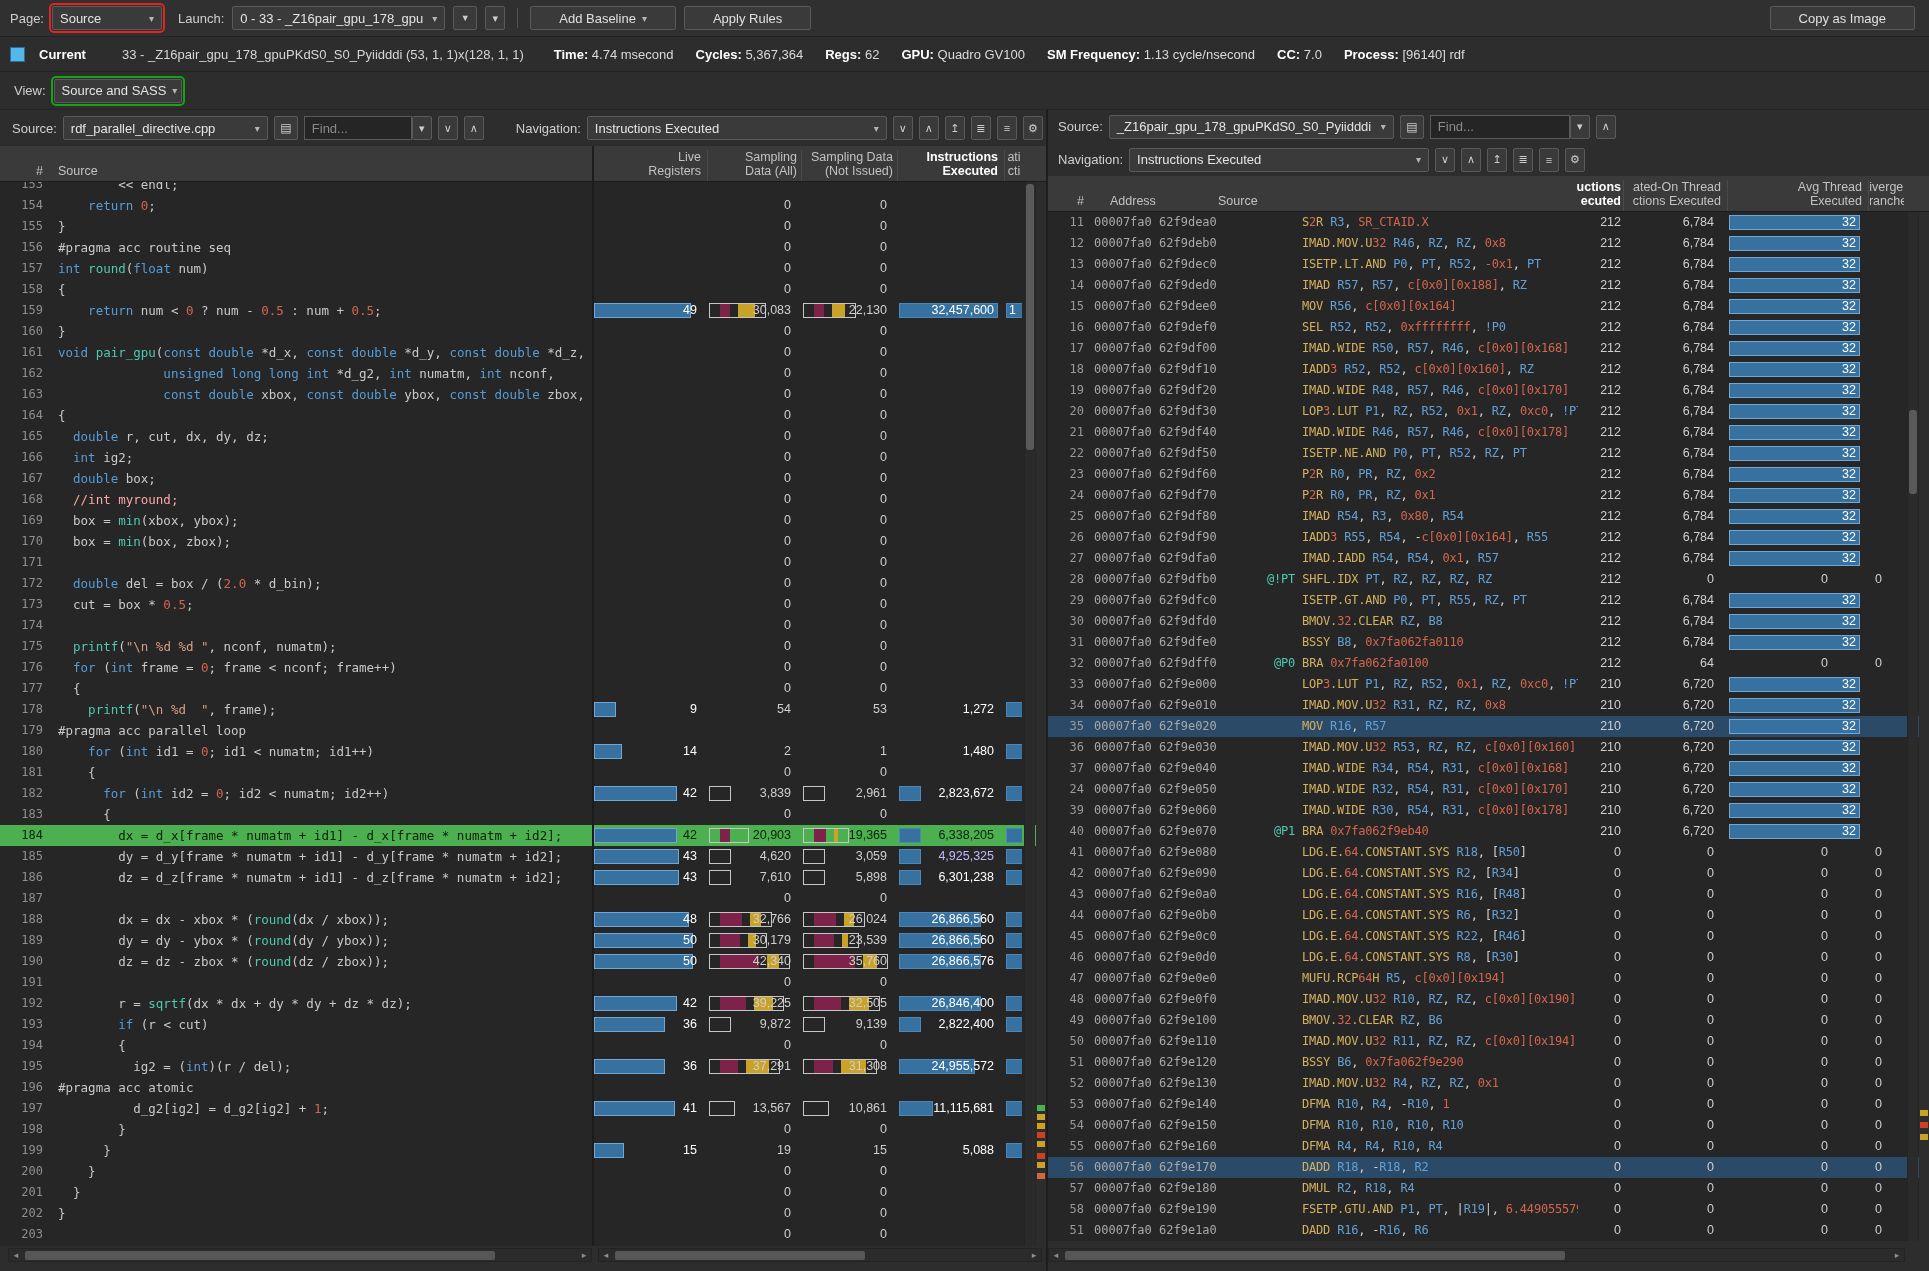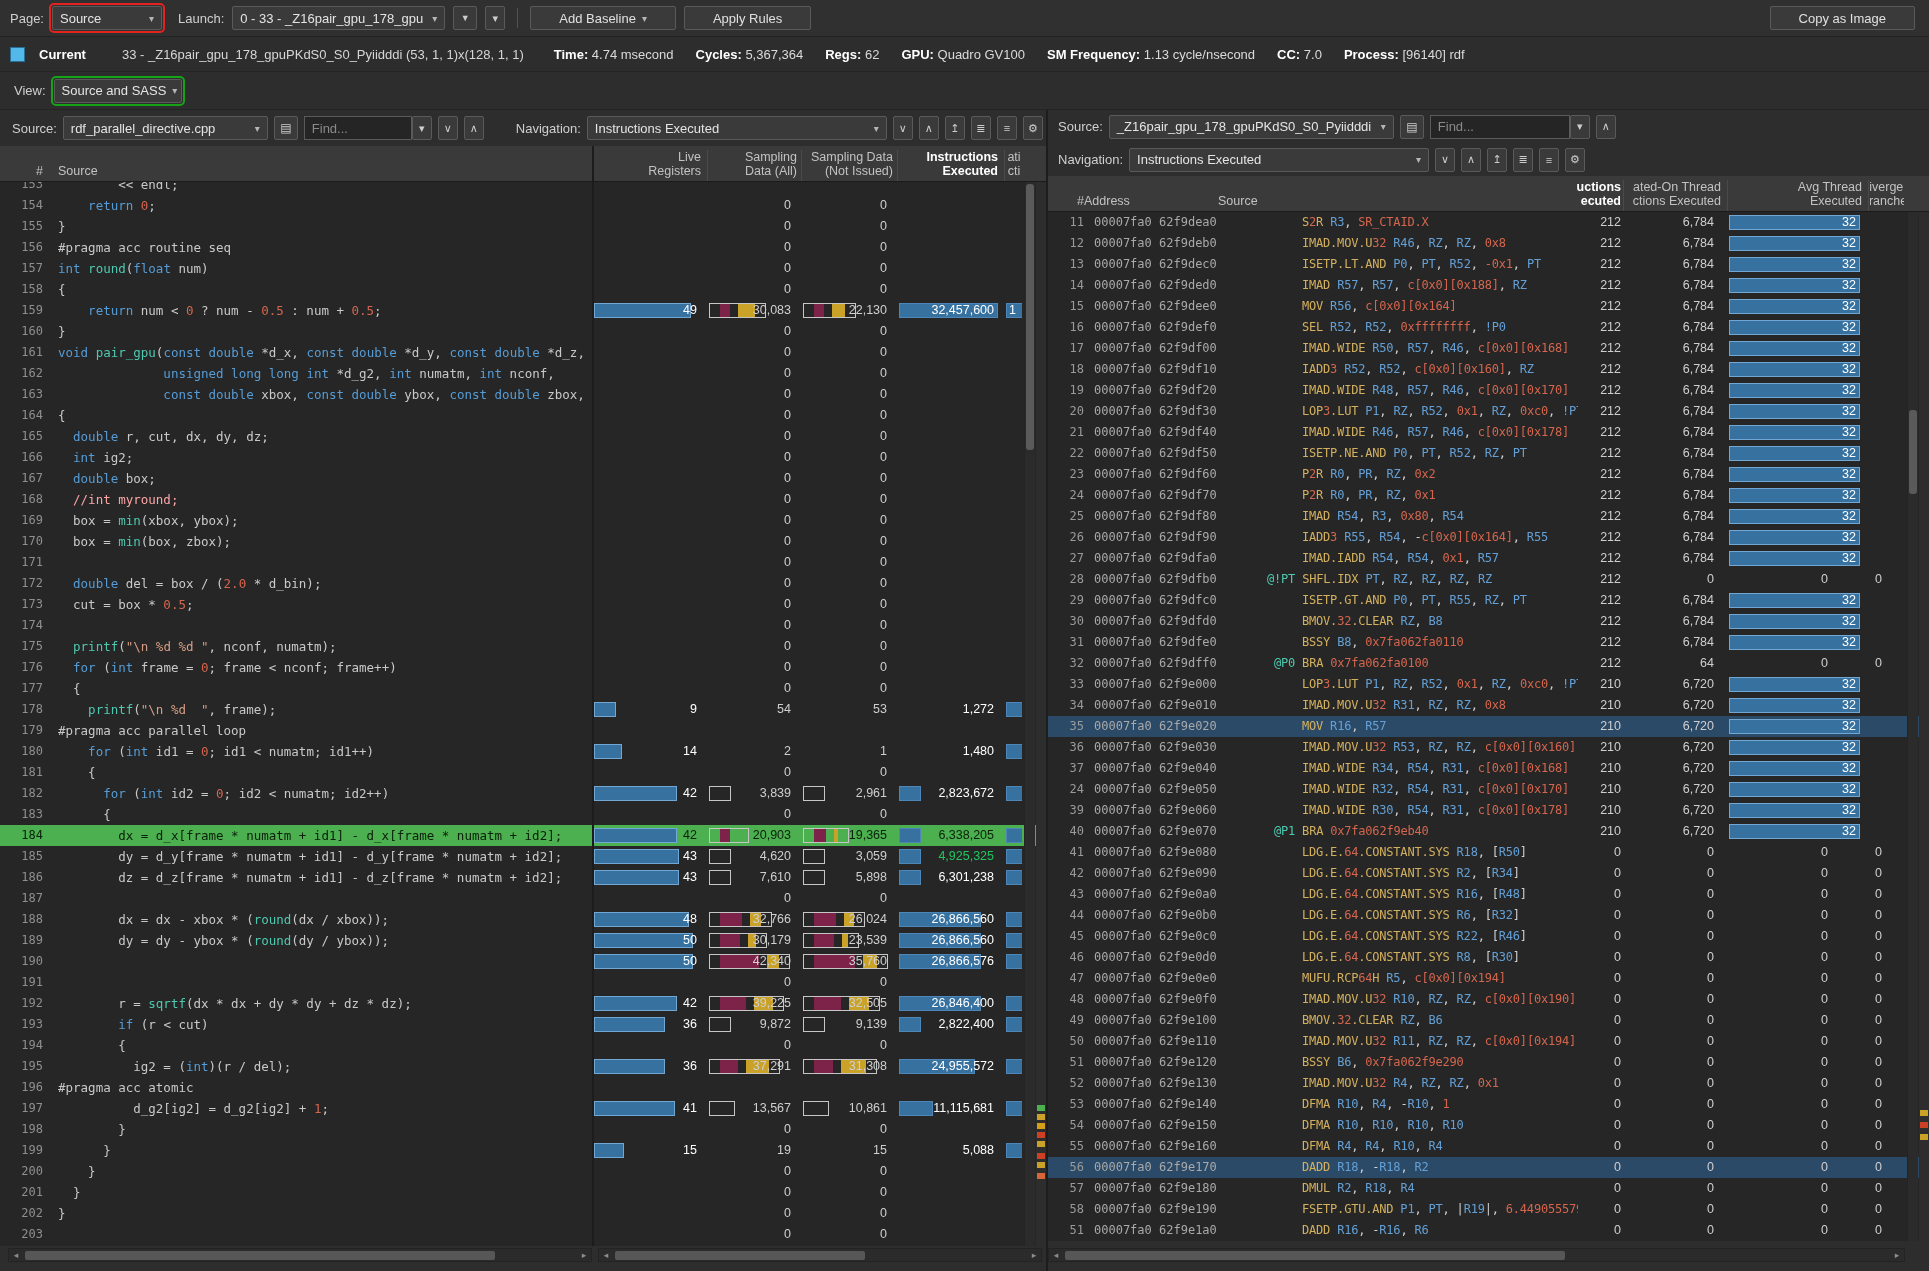--- a/index.html
+++ b/index.html
@@ -715,21 +715,21 @@
         </span>
         <span class="cell c-sn">
           <span class="bar samp" style="width:7px">
             <i class="seg m" style="width:2px"></i>
             <i class="seg g"></i>
           </span>
           <span class="val">3,059</span>
         </span>
         <span class="cell c-ie">
           <span class="bar ieb" style="width:15px"></span>
-          <span class="val" style="color:#22c55e">4,925,325</span>
+          <span class="val" style="color:#c4b5fd">4,925,325</span>
         </span>
         <span class="cell c-cut">
           <span class="bar ieb" style="right:auto;left:0;width:18px"></span>
           <span style="position:absolute;left:3px;color:#fff"></span>
         </span>
       </div>
       <div class="lrow">
         <span class="lnum">186</span>
         <span class="lcode">        dz = d_z[frame * numatm + id1] - d_z[frame * numatm + id2];</span>
         <span class="cell c-lr">
@@ -827,20 +827,21 @@
           <span class="bar ieb" style="width:82px"></span>
           <span class="val" style="color:#fff">26,866,560</span>
         </span>
         <span class="cell c-cut">
           <span class="bar ieb" style="right:auto;left:0;width:18px"></span>
           <span style="position:absolute;left:3px;color:#fff"></span>
         </span>
       </div>
       <div class="lrow">
         <span class="lnum">190</span>
+        <span class="lcode">        dz = dz - zbox * (<span class="c-fn">round</span>(dz / zbox));</span>
         <span class="cell c-lr">
           <span class="bar blue" style="width:99px"></span>
           <span class="val" style="color:#fff">50</span>
         </span>
         <span class="cell c-sa">
           <span class="bar samp" style="width:81px">
             <i class="seg m" style="width:39px"></i>
             <i class="seg g"></i>
           </span>
           <span class="val">42,340</span>
@@ -1163,21 +1164,21 @@
       </div>
     <div class="btn smallbtn">
         <span>⚙</span>
       </div>
   </div>
 
   <div class="rheader">
     <div class="hc" style="left:0;width:36px">
         <span>#</span>
       </div>
-    <div class="hc left" style="left:36px">
+    <div class="hc left" style="left:62px">
         <span>Address</span>
       </div>
     <div class="hc left" style="left:170px">
         <span>Source</span>
       </div>
     <div class="hc bold" style="left:510px;width:63px">
       <span>uctions</span>
         <span>ecuted</span>
       </div>
     <div class="hsep" style="left:575px"></div>

